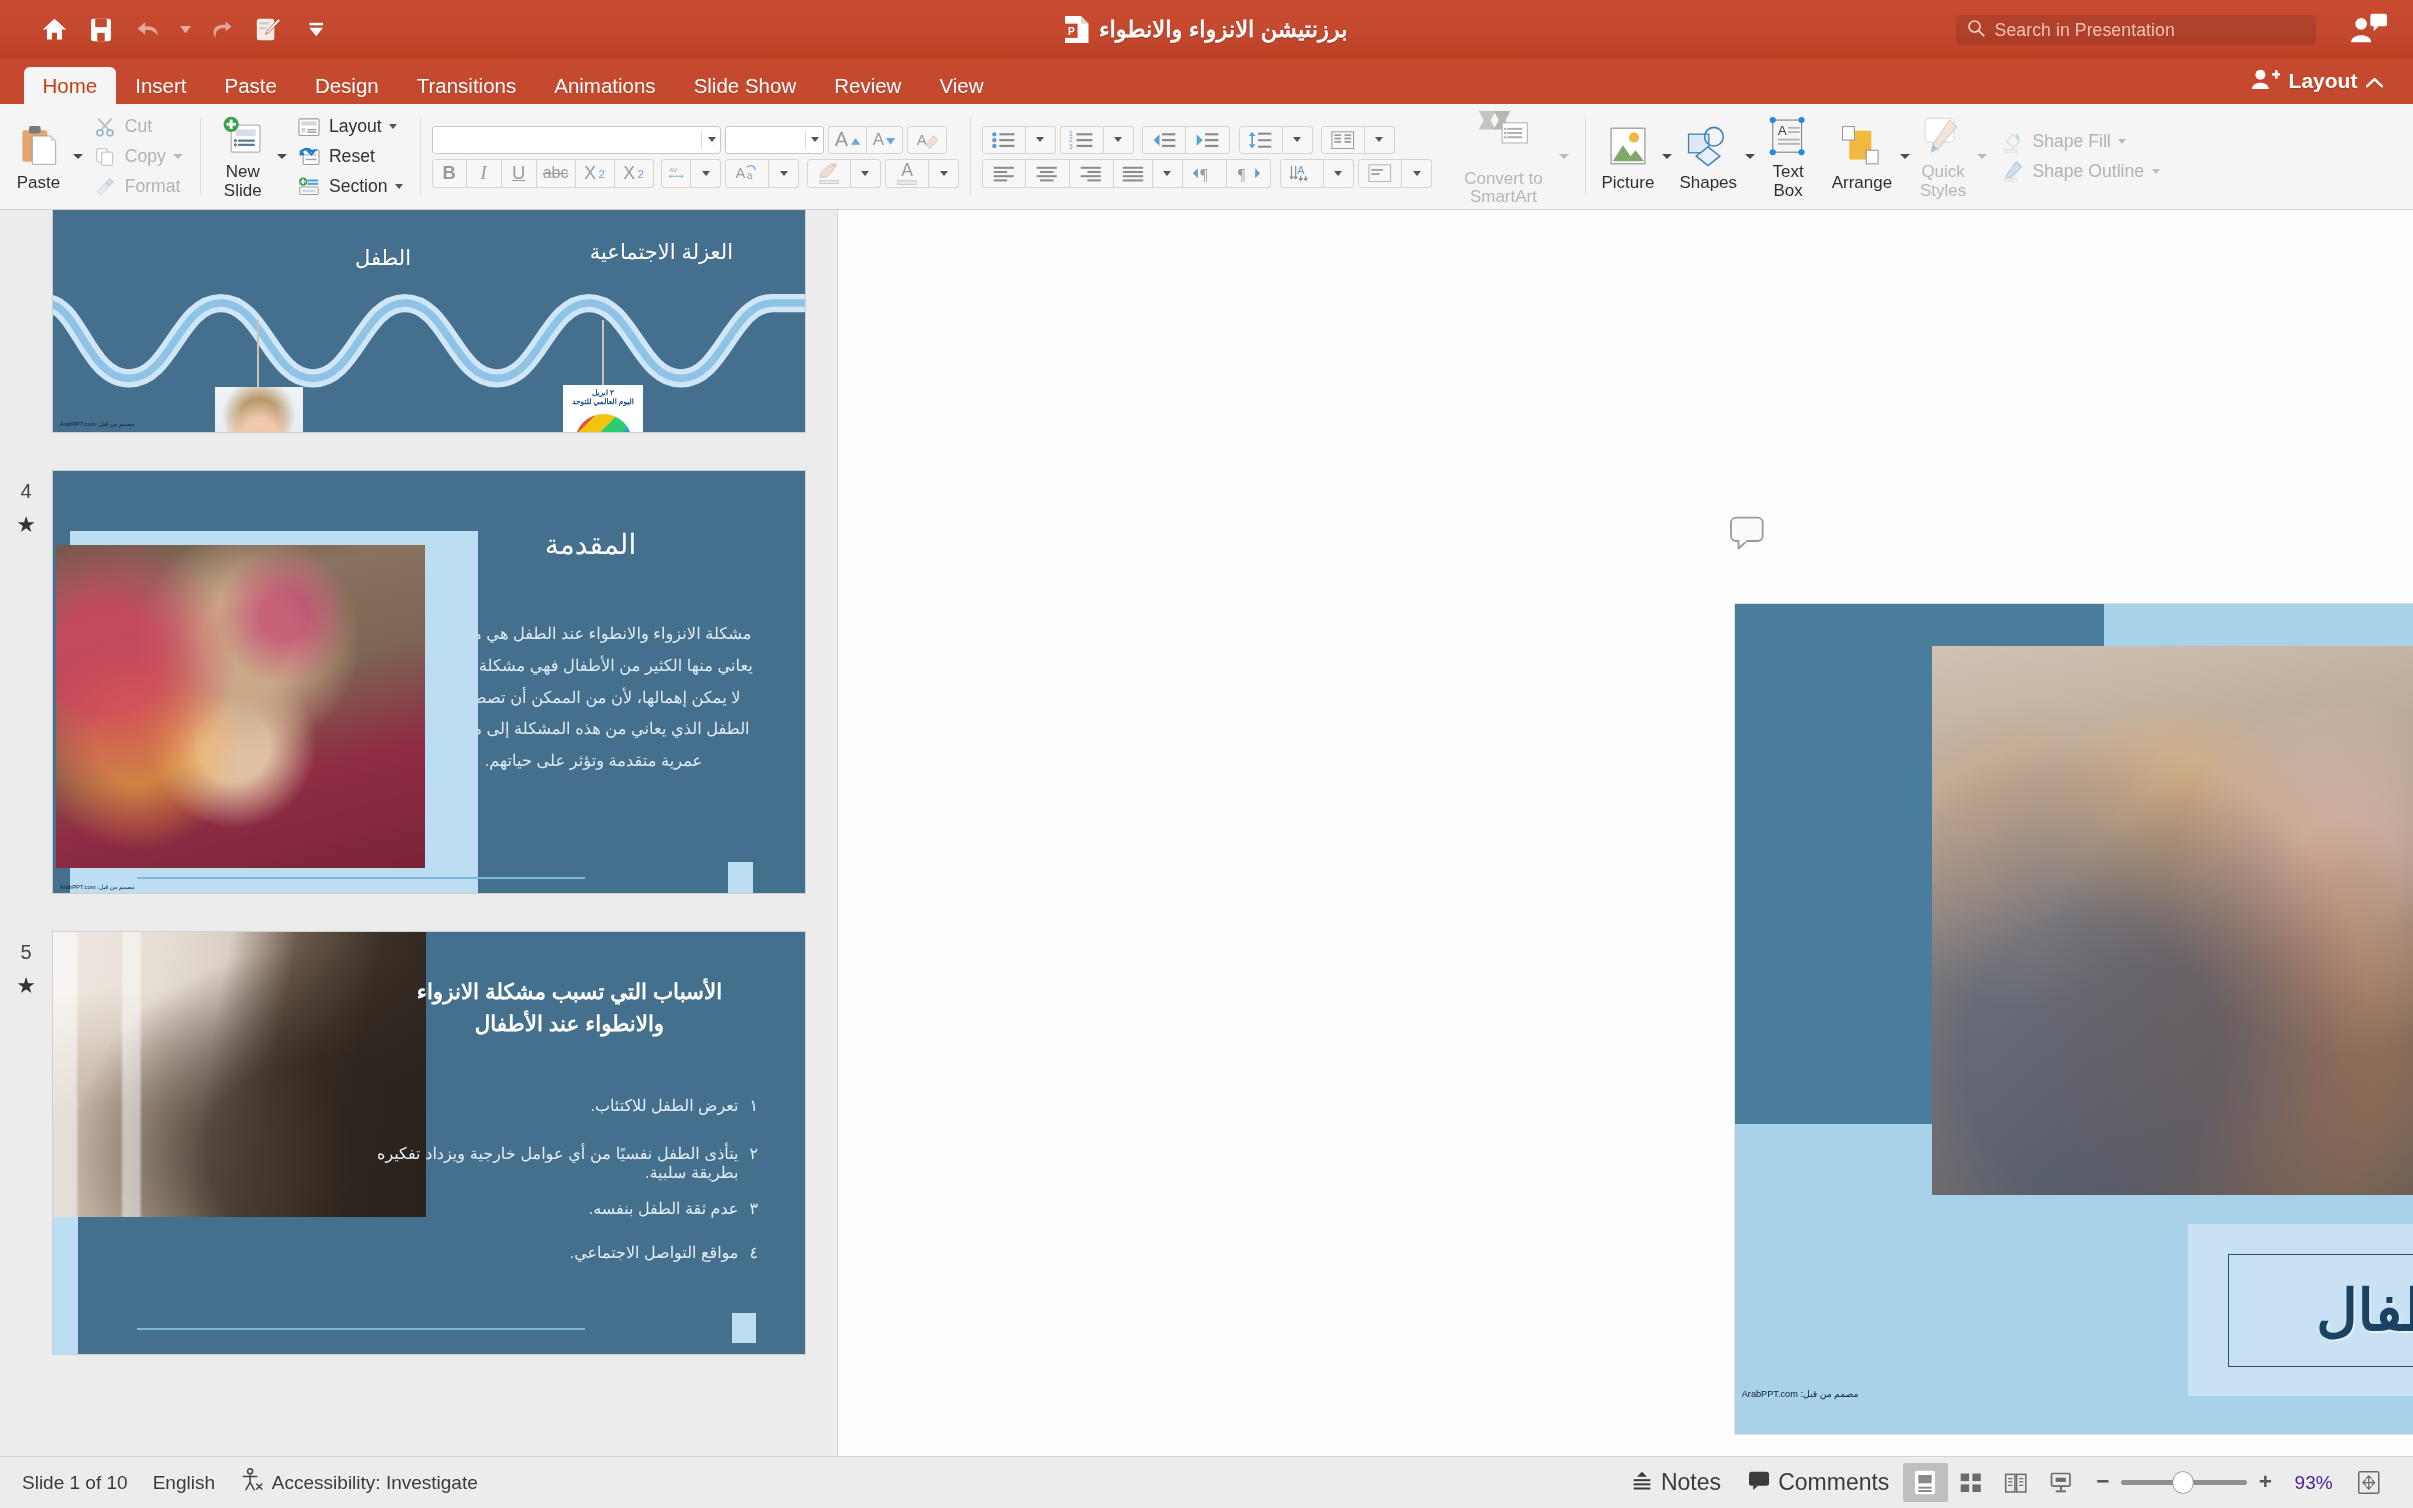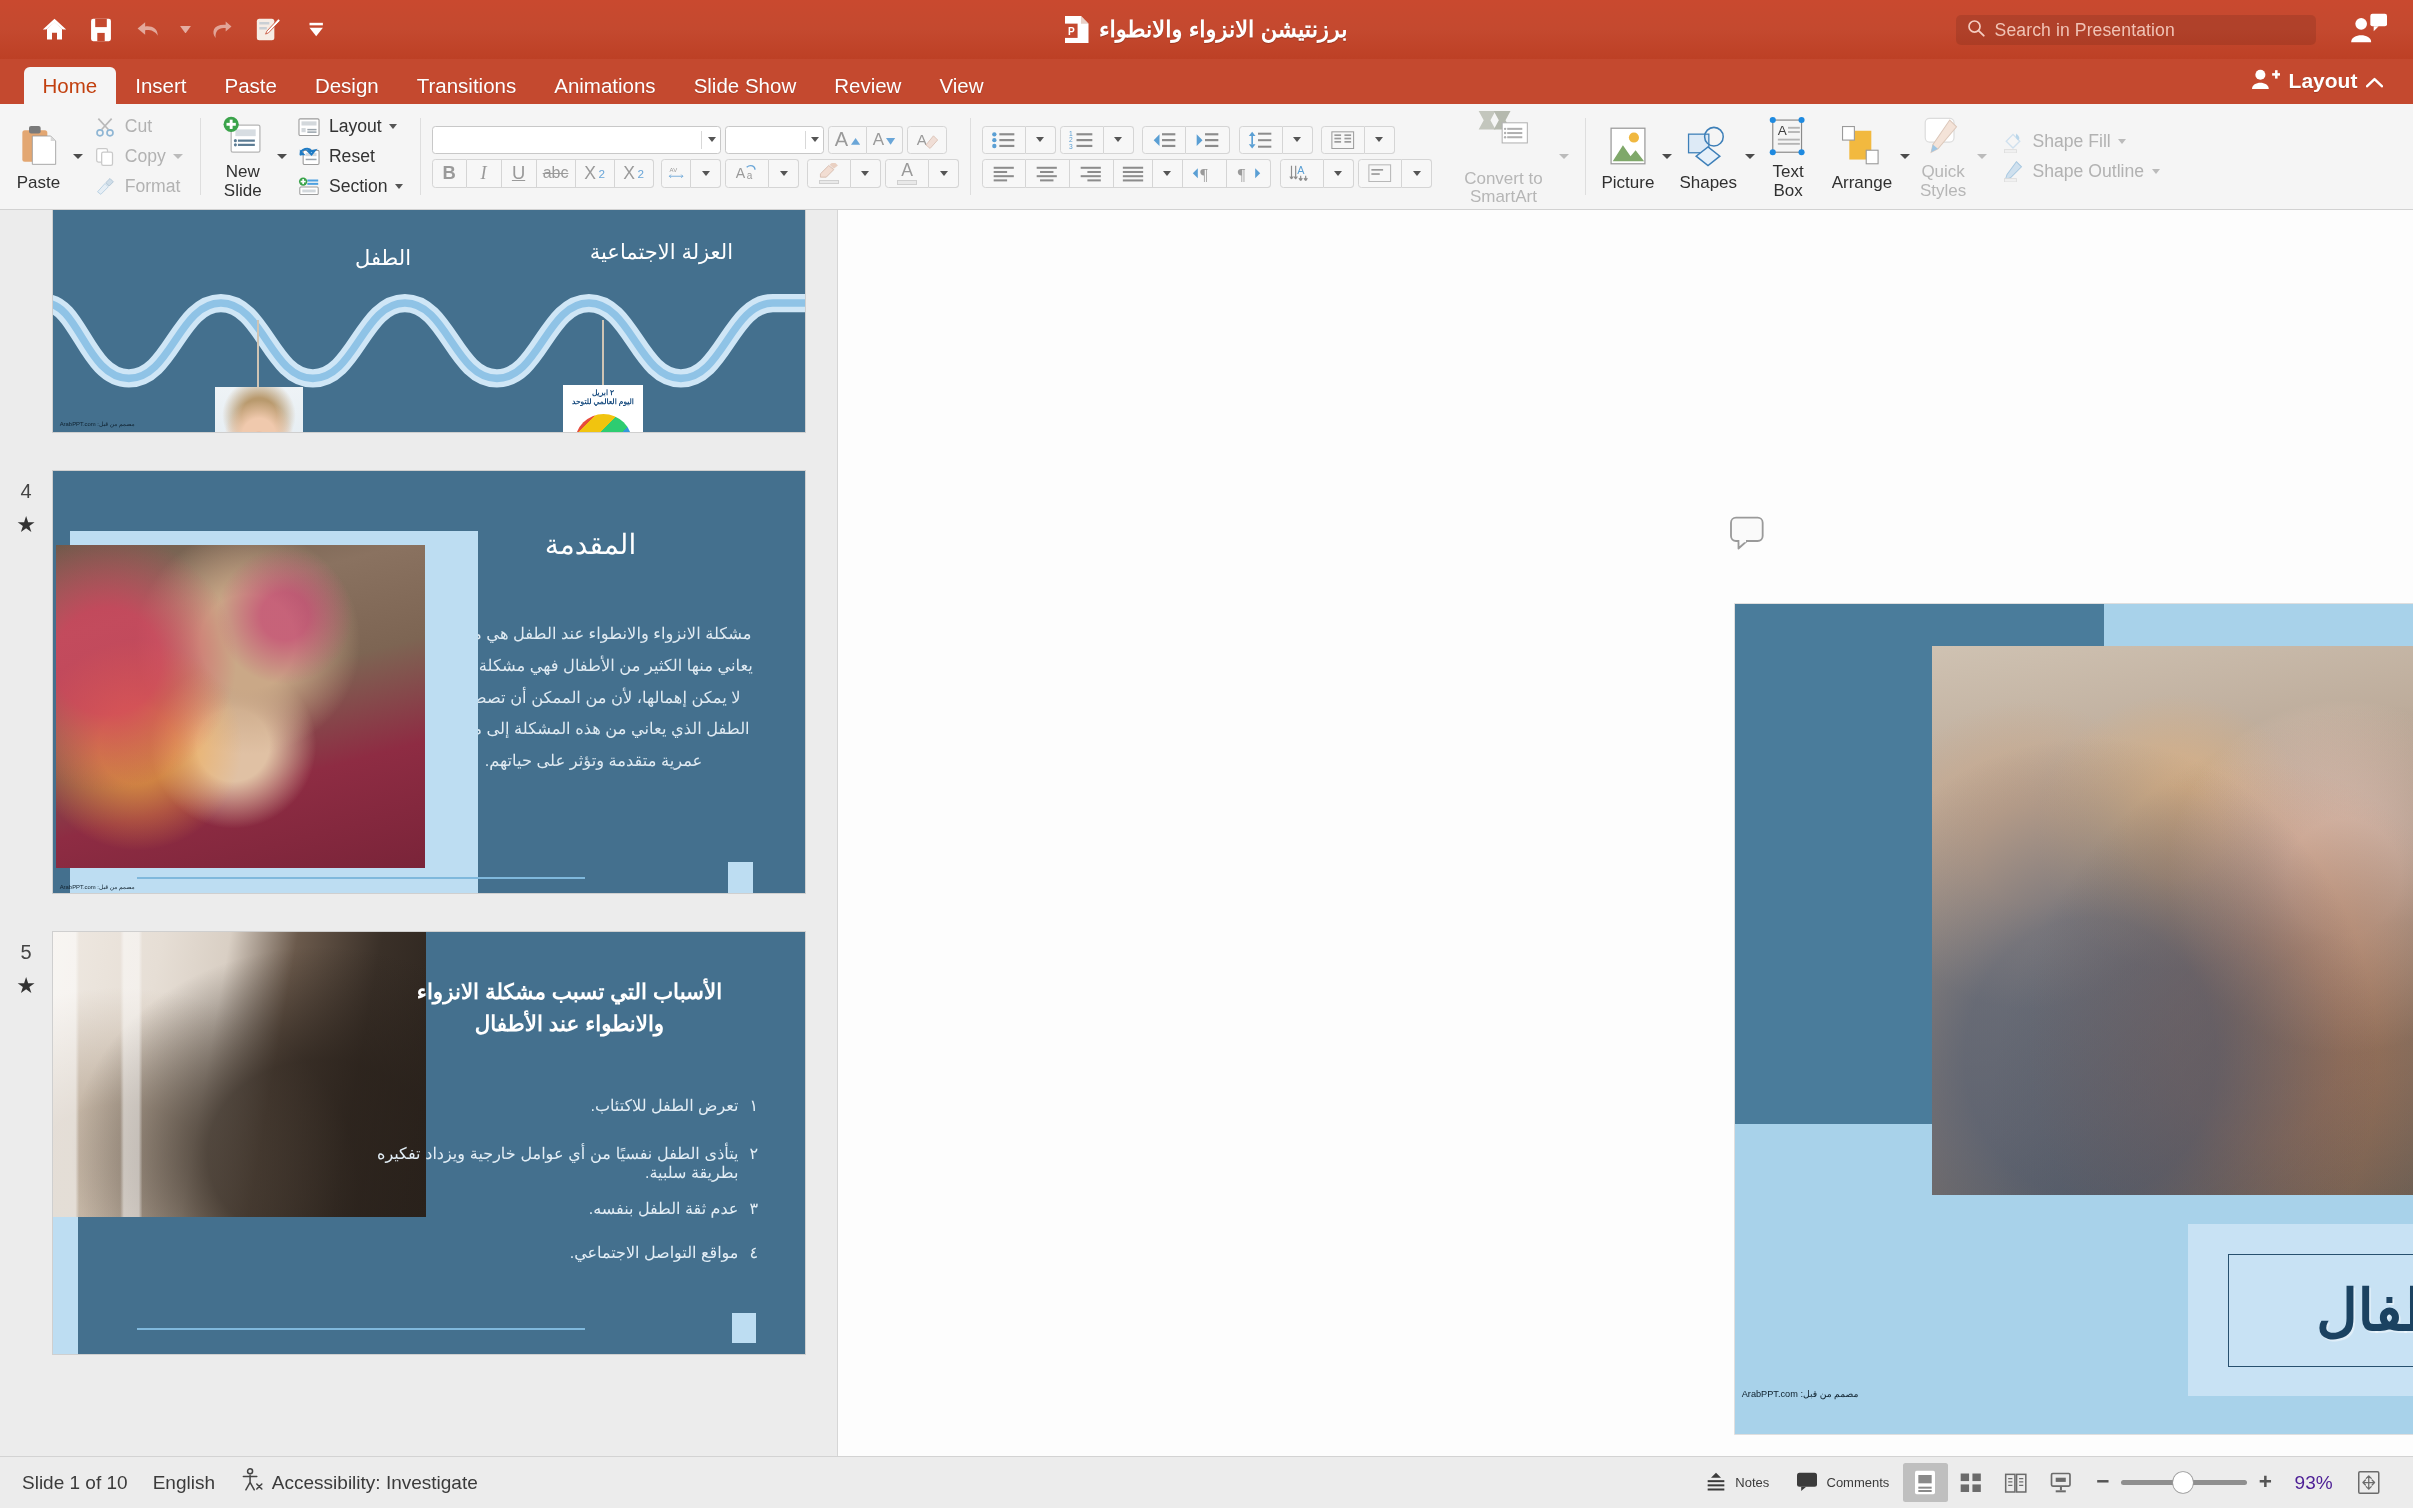--- a/index.html
+++ b/index.html
@@ -145,21 +145,21 @@
   }
 
   
   .statusbar {
     height: 52px; flex: none; background: #ececec; border-top: 0.8px solid #d3d3d3;
     display: flex; align-items: center; padding: 0 22px; gap: 0;
   }
   .sb-left { display: flex; align-items: center; gap: 25px; }
   .sb-item { font-size: 19px; color: #3b3b3b; display: flex; align-items: center; gap: 8.4px; }
   .sb-right { margin-left: auto; display: flex; align-items: center; gap: 0; }
-  .sb-btn { display: flex; align-items: center; gap: 8.4px; font-size: 13px; color: #3b3b3b; padding: 0 13.4px; height: 39px; }
+  .sb-btn { display: flex; align-items: center; gap: 8.4px; font-size: 23px; color: #3b3b3b; padding: 0 13.4px; height: 39px; }
   .view-btn { width: 45px; height: 39px; display: flex; align-items: center; justify-content: center; border-radius: 2.5px; }
   .view-btn.active { background: #bfbfbf; }
   .zoom-wrap { display: flex; align-items: center; gap: 11.7px; padding: 0 13.4px; }
   .zoom-track { width: 126px; height: 5.9px; background: #8f8f8f; border-radius: 3.4px; position: relative; }
   .zoom-knob { position: absolute; left: 52px; top: -7.5px; width: 20px; height: 21px; background: #fff;
                border-radius: 50%; box-shadow: 0 0 0 0.8px #9a9a9a; }
   .zoom-sign { font-size: 22.6px; color: #555; font-weight: 700; line-height: 1; }
   .zoom-pct { font-size: 19px; color: #4c1d95; min-width: 49px; text-align: right; }
 
   

